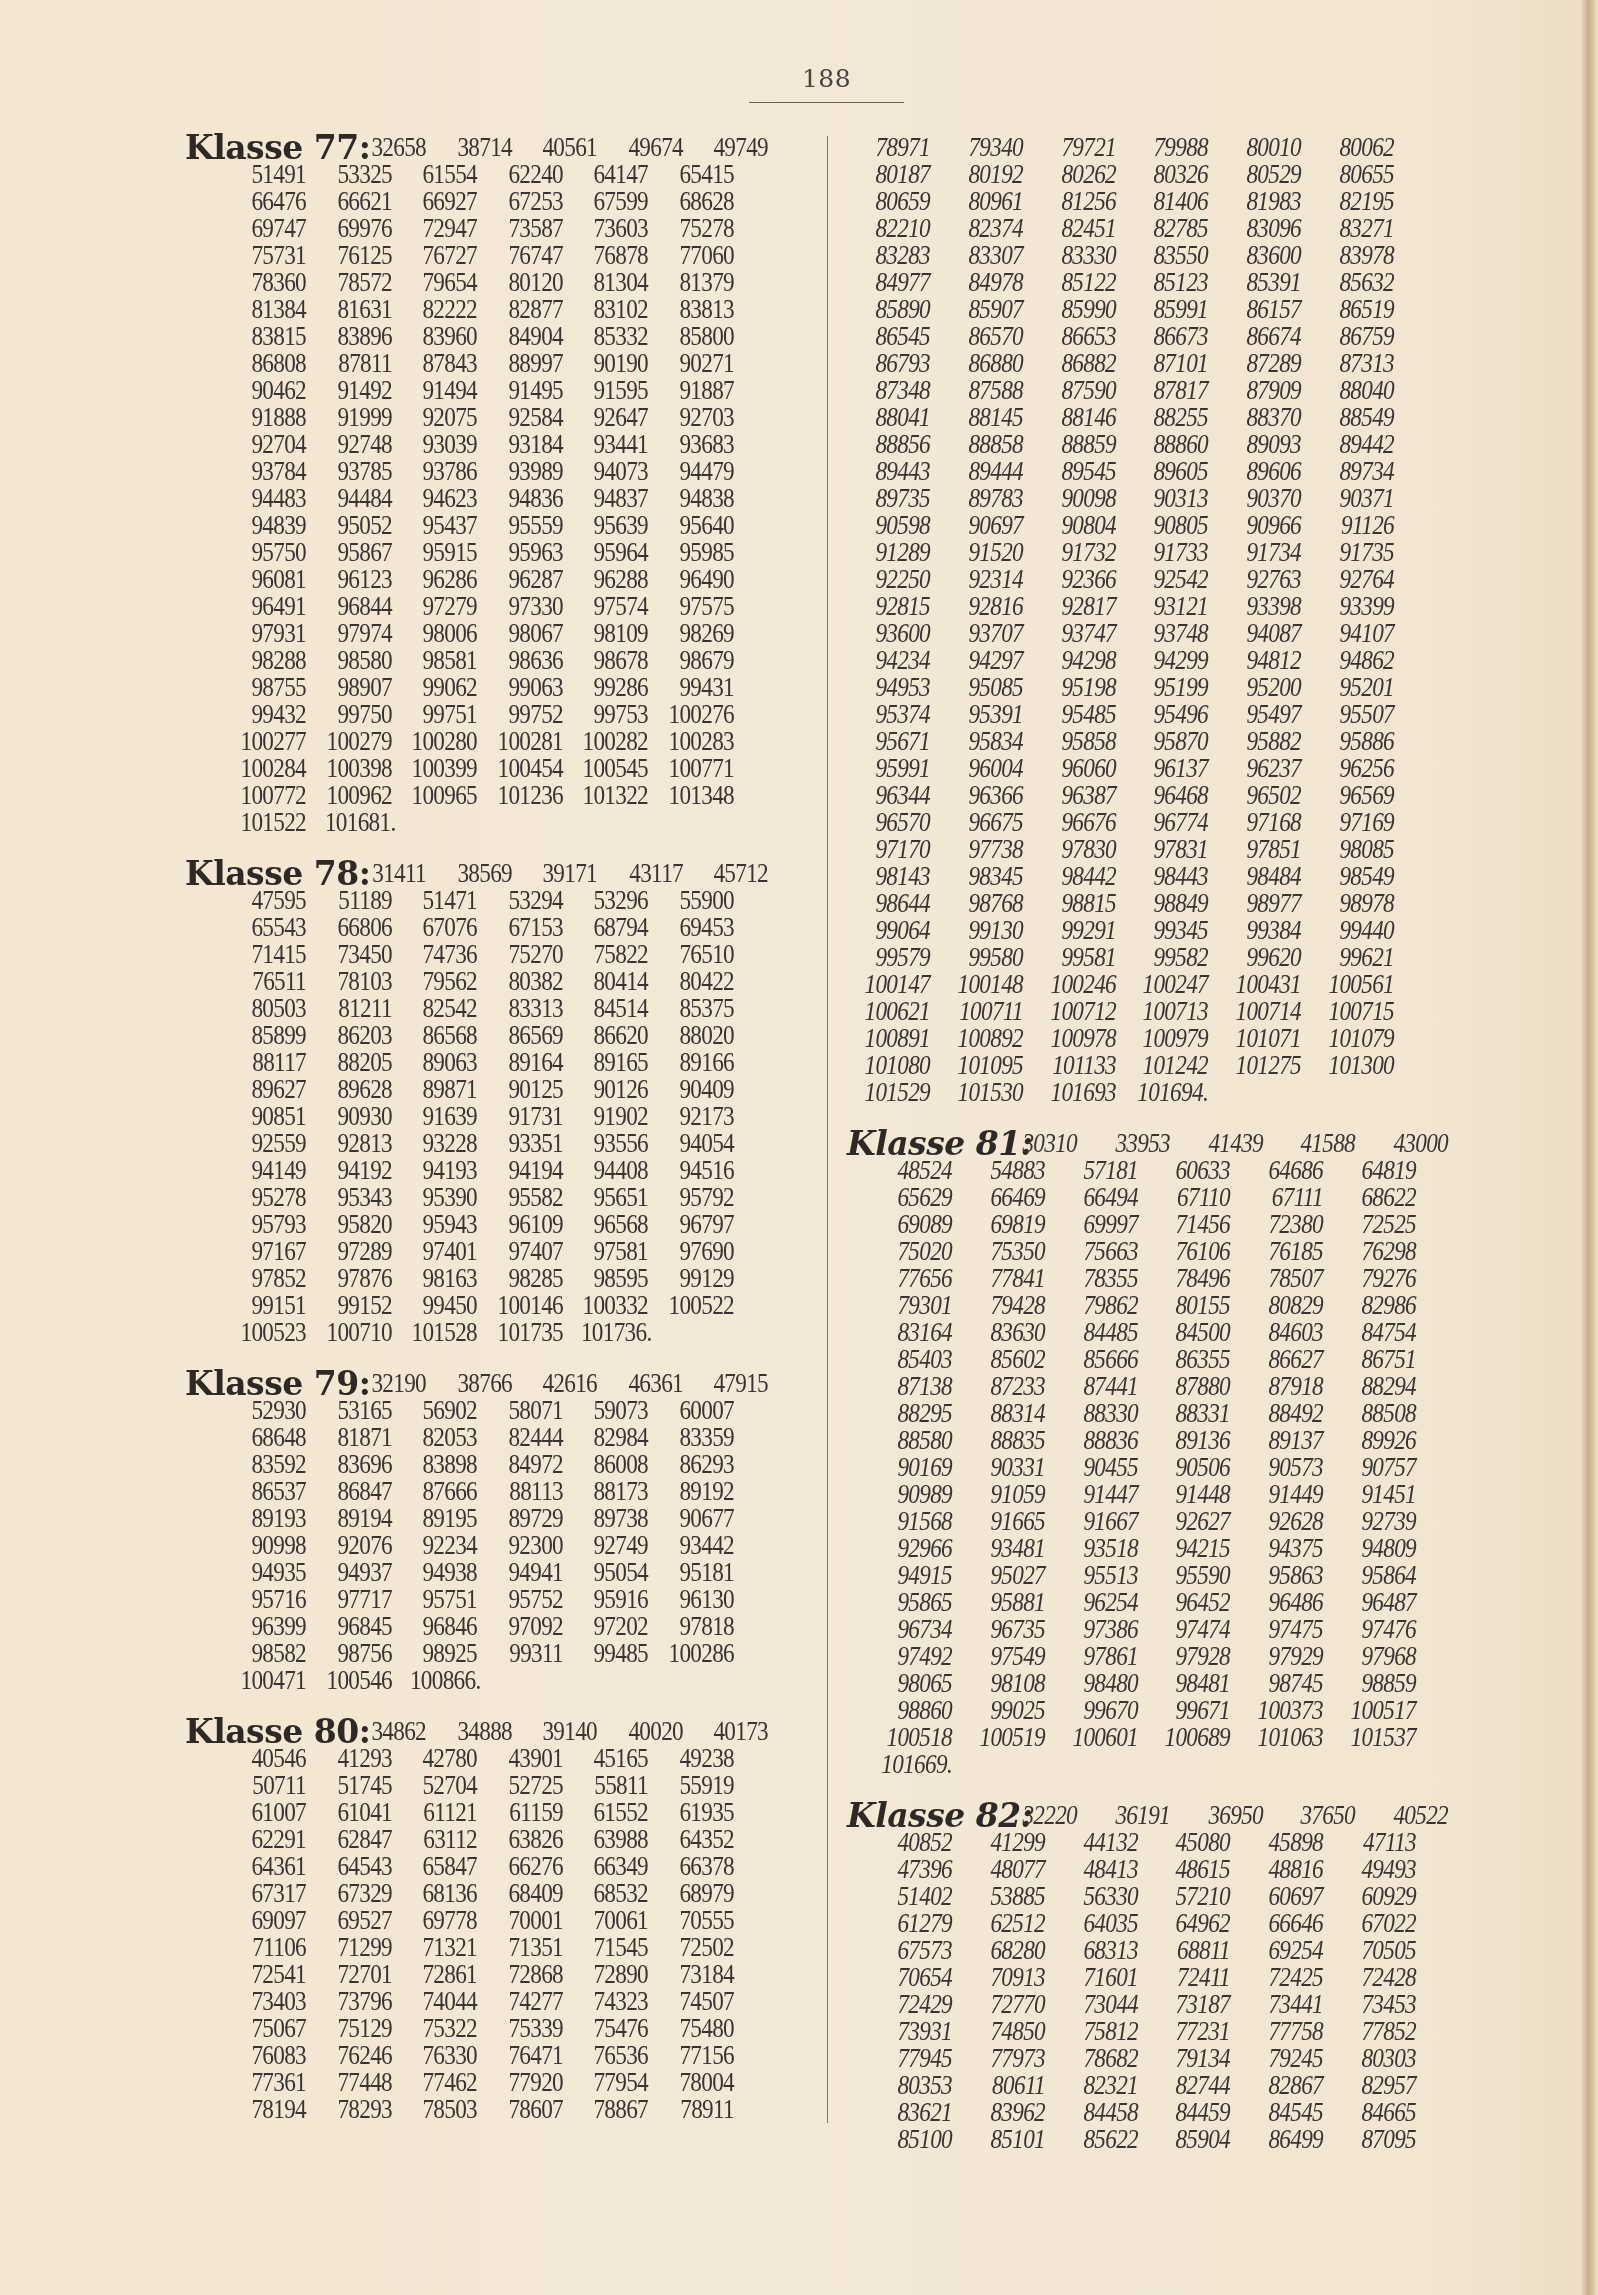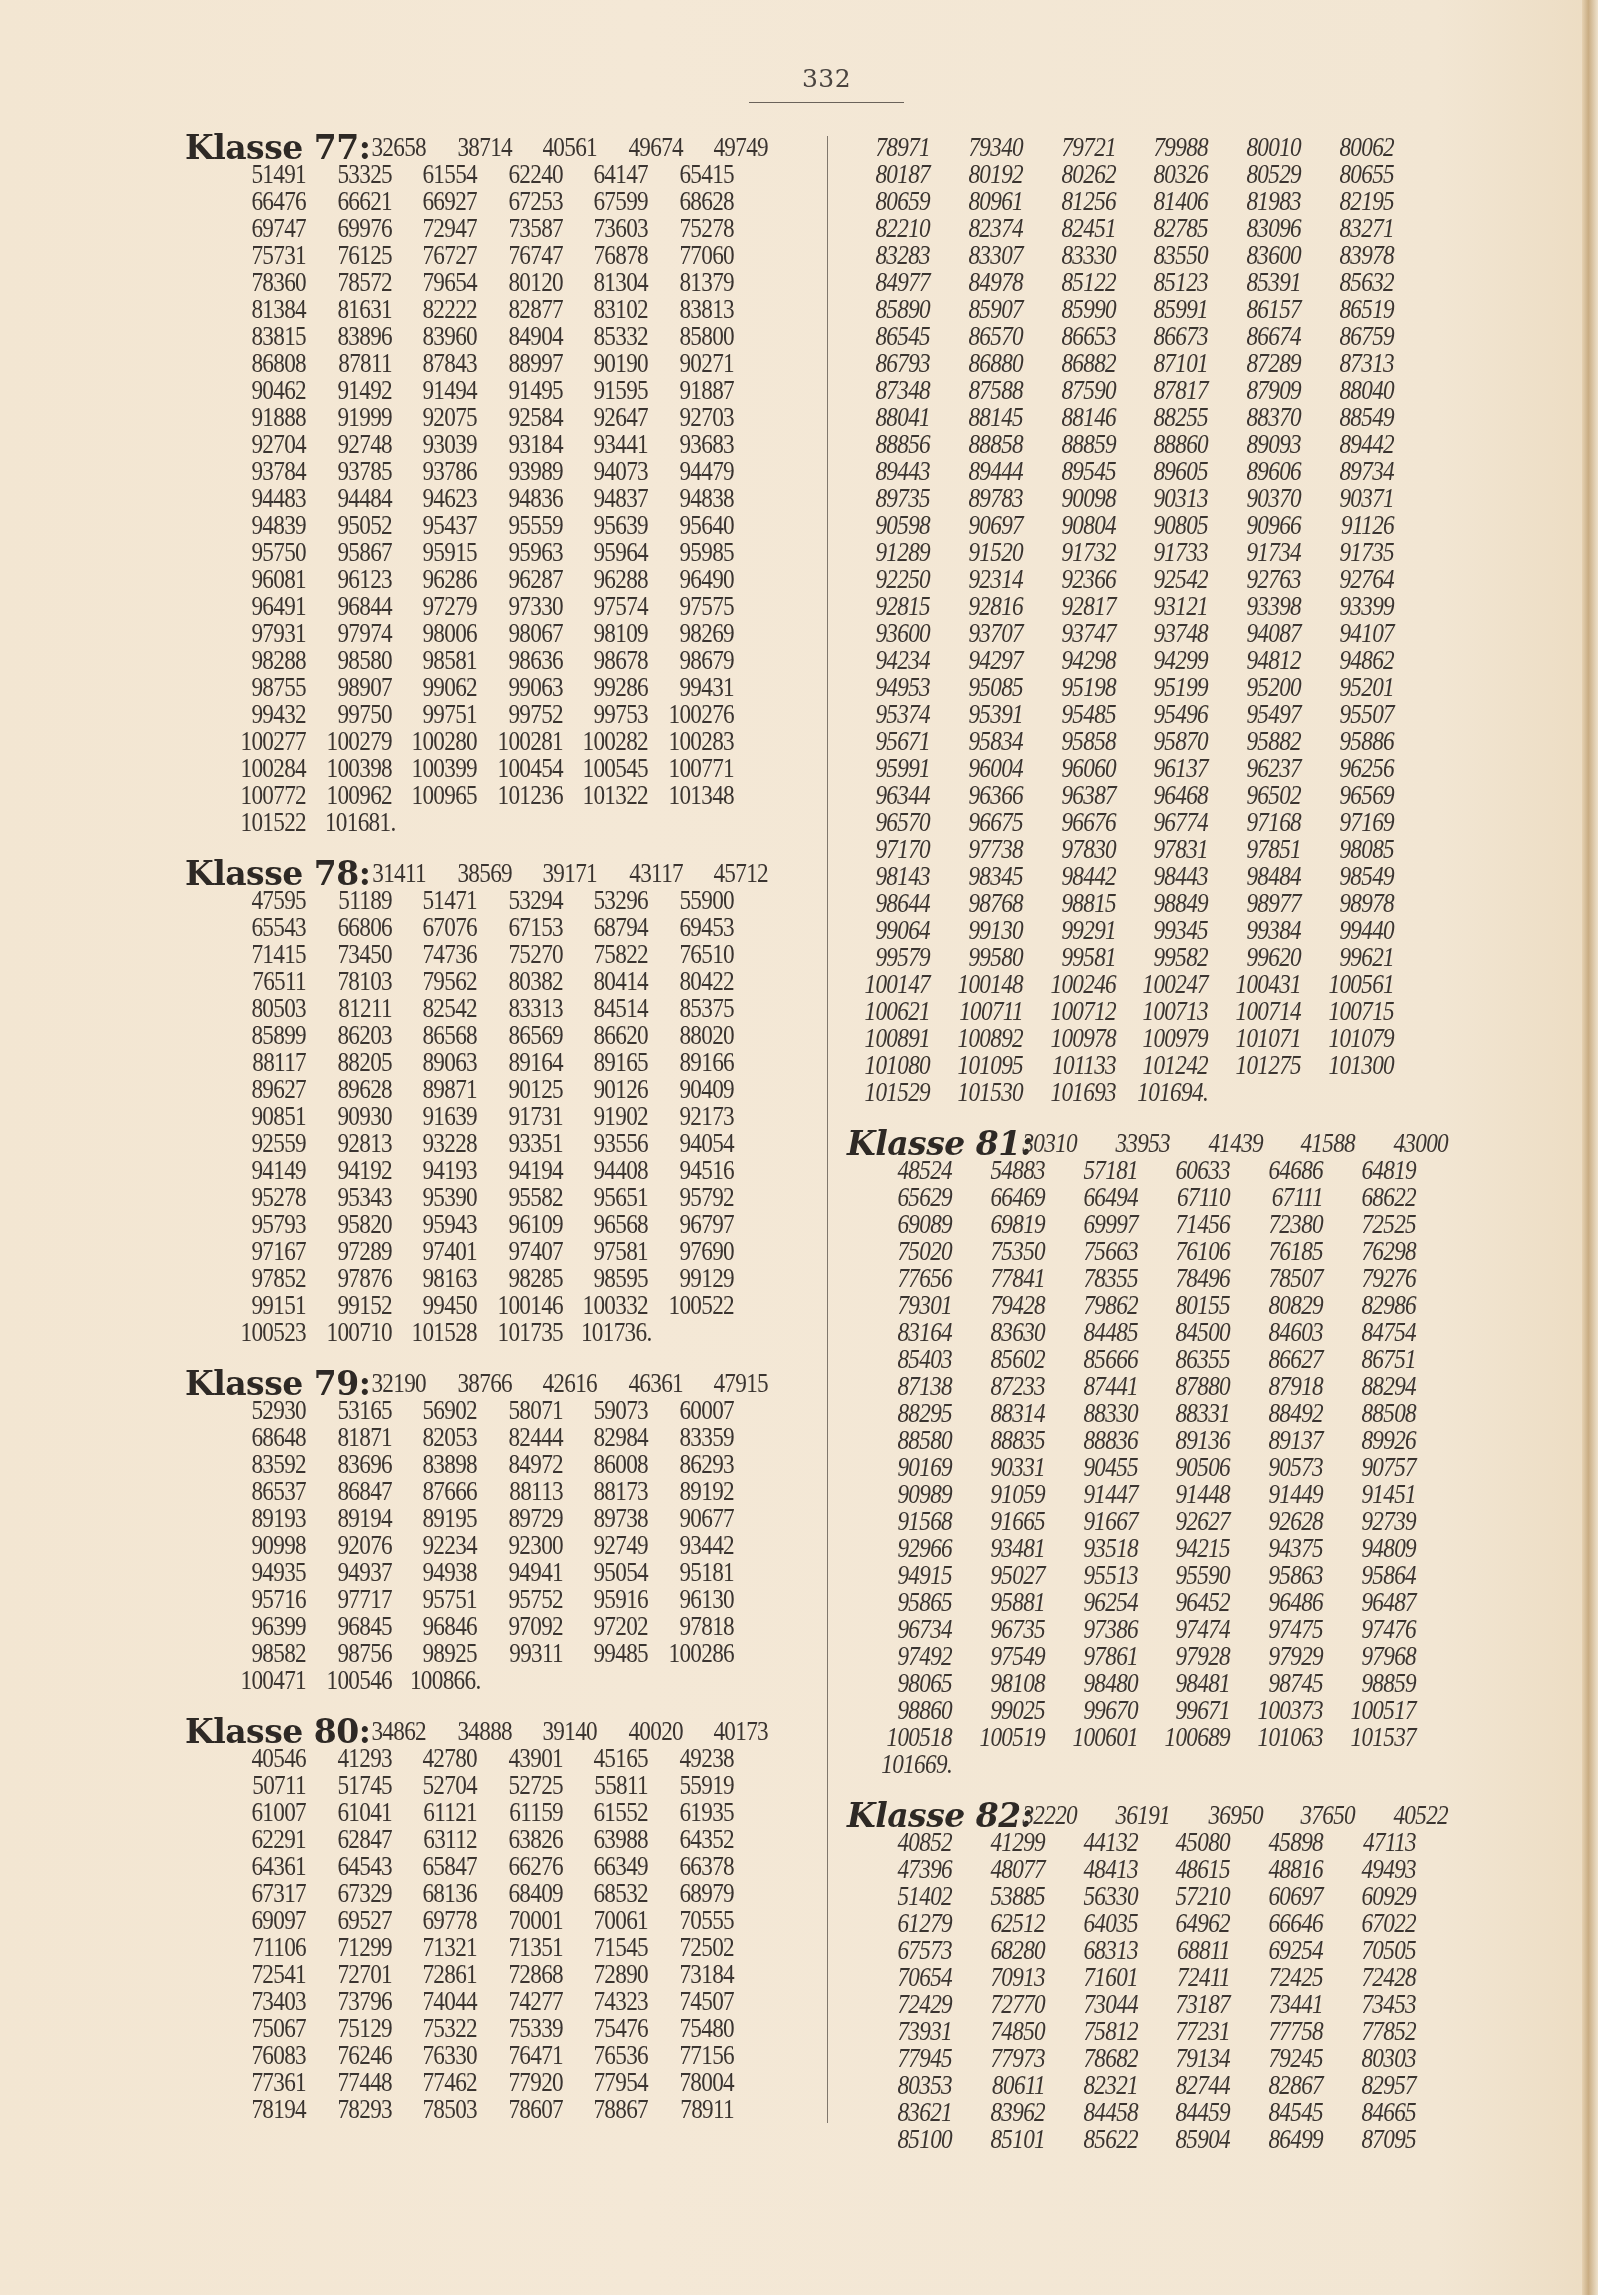--- a/index.html
+++ b/index.html
@@ -51,21 +51,21 @@
   .col-right .section .num { width:83px; flex:0 0 83px; }
   .col-right .section .num + .num { margin-left:9.8px; }
   .col-right .label { width:147px; flex:0 0 147px; }
   .col-right .cont-row .label-spacer { width:22px; flex:0 0 22px; }
 </style>
 </head>
 <body>
 
 <div class="paper-edge"></div>
 
-<div class="page-number">332</div>
+<div class="page-number">188</div>
 <div class="header-rule"></div>
 <div class="col-divider"></div>
 
 <div class="column col-left" id="col-left">
     <div class="section">
       <div class="row first-row">
         <span class="label">Klasse 77:</span>
         <div class="cells">
           <span class="num">32658</span>
           <span class="num">38714</span>

